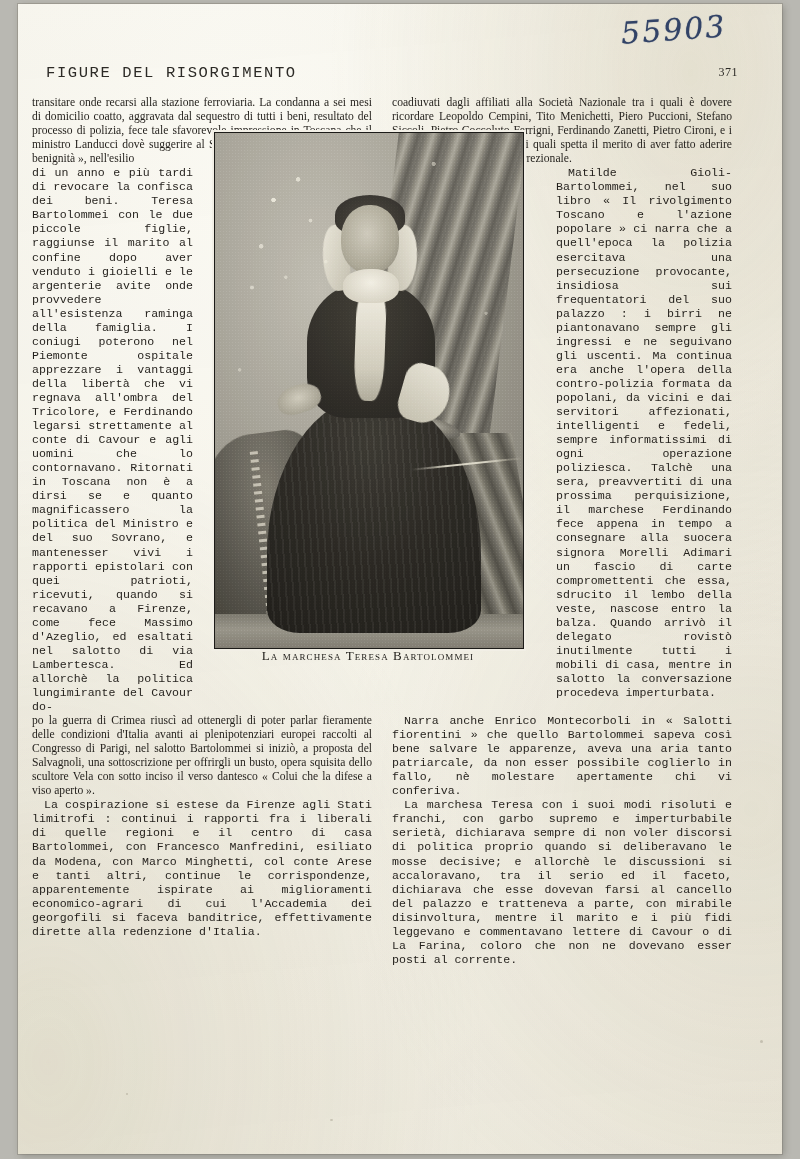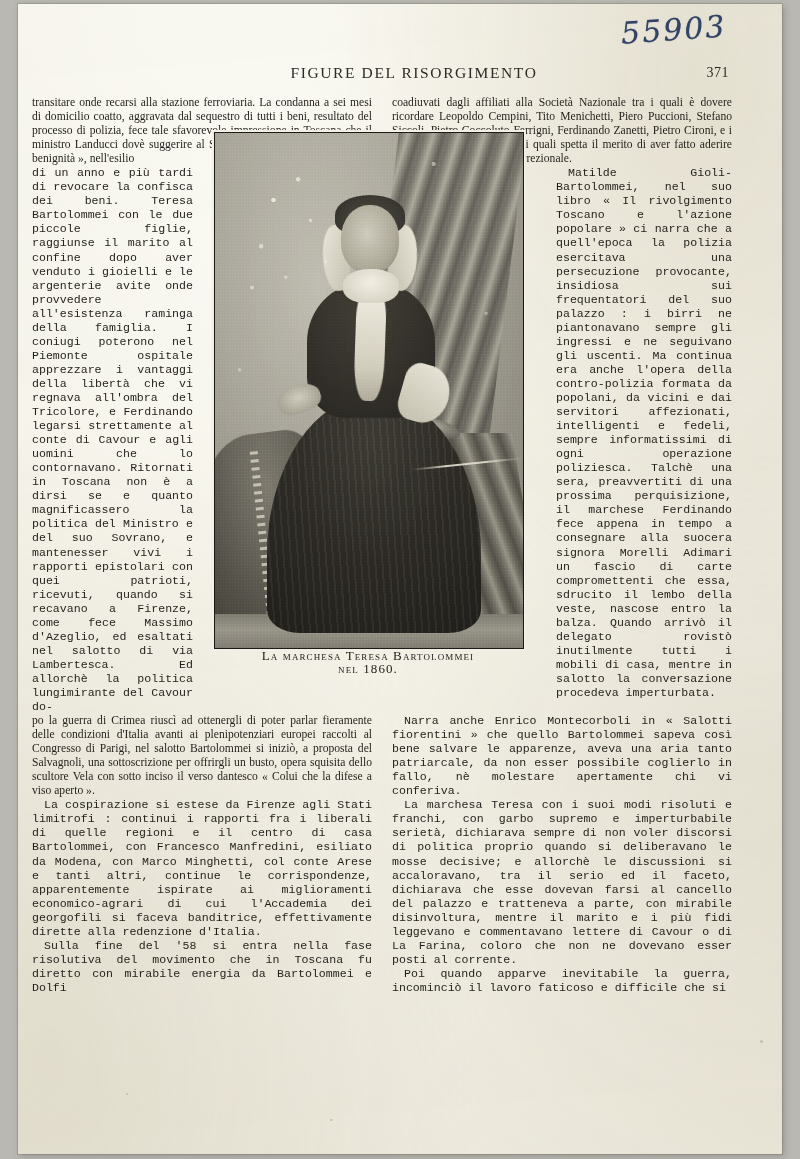--- a/index.html
+++ b/index.html
@@ -71,32 +71,32 @@
     position: absolute;
     left: 0;
     right: 0;
     top: 60px;
     height: 22px;
     z-index: 5;
   }
   #runhead .title {
     position: absolute;
     left: 0; right: 0;
-    text-align: center;
+    text-align: left;
     font-size: 15.5px;
     letter-spacing: 1.6px;
     color: #2c2a26;
-    font-family: Liberation Serif, serif;
+    font-family: Liberation Mono, monospace;
     padding-left: 28px;
   }
   #runhead .folio {
     position: absolute;
-    right: 53px;
+    right: 44px;
     top: 1px;
-    font-size: 14px;
+    font-size: 12px;
     letter-spacing: .5px;
     color: #2c2a26;
   }
 
   
   #body {
     position: absolute;
     left: 14px;
     top: 92px;
     width: 700px;
@@ -468,21 +468,20 @@
         <div class="ph-hair"></div>
         <div class="ph-head"></div>
         <div class="ph-bow"></div>
         <div class="ph-scratch"></div>
         <div class="ph-spots"></div>
         <div class="ph-grain"></div>
         <div class="ph-veil"></div>
       </div>
       <div id="caption">
         <span>La marchesa Teresa Bartolommei</span>
-        <span class="l2">nel 1860.</span>
       </div>
     </div>
 
     <div id="body">
 
       <div class="cols-top">
         <div class="col c">
           <p>transitare onde recarsi alla stazione ferroviaria. La condanna a sei mesi di domicilio coatto, aggravata dal sequestro di tutti i beni, resultato del processo di polizia, fece tale sfavorevole impressione in Toscana che il ministro Landucci dovè suggerire al Sovrano di commutarle, « per sua benignità », nell'esilio</p>
         </div>
         <div class="col c">
@@ -496,26 +495,24 @@
         </div>
         <div class="col c-right">
           <p class="ind">Matilde Gioli-Bartolommei, nel suo libro « Il rivolgimento Toscano e l'azione popolare » ci narra che a quell'epoca la polizia esercitava una persecuzione provocante, insidiosa sui frequentatori del suo palazzo : i birri ne piantonavano sempre gli ingressi e ne seguivano gli uscenti. Ma continua era anche l'opera della contro-polizia formata da popolani, da vicini e dai servitori affezionati, intelligenti e fedeli, sempre informatissimi di ogni operazione poliziesca. Talchè una sera, preavvertiti di una prossima perquisizione, il marchese Ferdinando fece appena in tempo a consegnare alla suocera signora Morelli Adimari un fascio di carte compromettenti che essa, sdrucito il lembo della veste, nascose entro la balza. Quando arrivò il delegato rovistò inutilmente tutti i mobili di casa, mentre in salotto la conversazione procedeva imperturbata.</p>
         </div>
       </div>
 
       <div class="cols-bot">
         <div class="col c">
           <p>po la guerra di Crimea riuscì ad ottenergli di poter parlar fieramente delle condizioni d'Italia avanti ai plenipotenziari europei raccolti al Congresso di Parigi, nel salotto Bartolommei si iniziò, a proposta del Salvagnoli, una sottoscrizione per offrirgli un busto, opera squisita dello scultore Vela con sotto inciso il verso dantesco « Colui che la difese a viso aperto ».</p>
           <p class="ind">La cospirazione si estese da Firenze agli Stati limitrofi : continui i rapporti fra i liberali di quelle regioni e il centro di casa Bartolommei, con Francesco Manfredini, esiliato da Modena, con Marco Minghetti, col conte Arese e tanti altri, continue le corrispondenze, apparentemente ispirate ai miglioramenti economico-agrari di cui l'Accademia dei georgofili si faceva banditrice, effettivamente dirette alla redenzione d'Italia.</p>
-          <p class="ind">Sulla fine del '58 si entra nella fase risolutiva del movimento che in Toscana fu diretto con mirabile energia da Bartolommei e Dolfi</p>
         </div>
         <div class="col c">
           <p class="ind">Narra anche Enrico Montecorboli in « Salotti fiorentini » che quello Bartolommei sapeva così bene salvare le apparenze, aveva una aria tanto patriarcale, da non esser possibile coglierlo in fallo, nè molestare apertamente chi vi conferiva.</p>
           <p class="ind">La marchesa Teresa con i suoi modi risoluti e franchi, con garbo supremo e imperturbabile serietà, dichiarava sempre di non voler discorsi di politica proprio quando si deliberavano le mosse decisive; e allorchè le discussioni si accaloravano, tra il serio ed il faceto, dichiarava che esse dovevan farsi al cancello del palazzo e tratteneva a parte, con mirabile disinvoltura, mentre il marito e i più fidi leggevano e commentavano lettere di Cavour o di La Farina, coloro che non ne dovevano esser posti al corrente.</p>
-          <p class="ind">Poi quando apparve inevitabile la guerra, incominciò il lavoro faticoso e difficile che si</p>
         </div>
       </div>
 
     </div>
 
     <div class="fleck" style="left:742px; top:1036px; width:3px; height:3px;"></div>
     <div class="fleck" style="left:312px; top:1115px; width:3px; height:2px;"></div>
     <div class="fleck" style="left:108px; top:1089px; width:2px; height:2px;"></div>
 
   </div>

